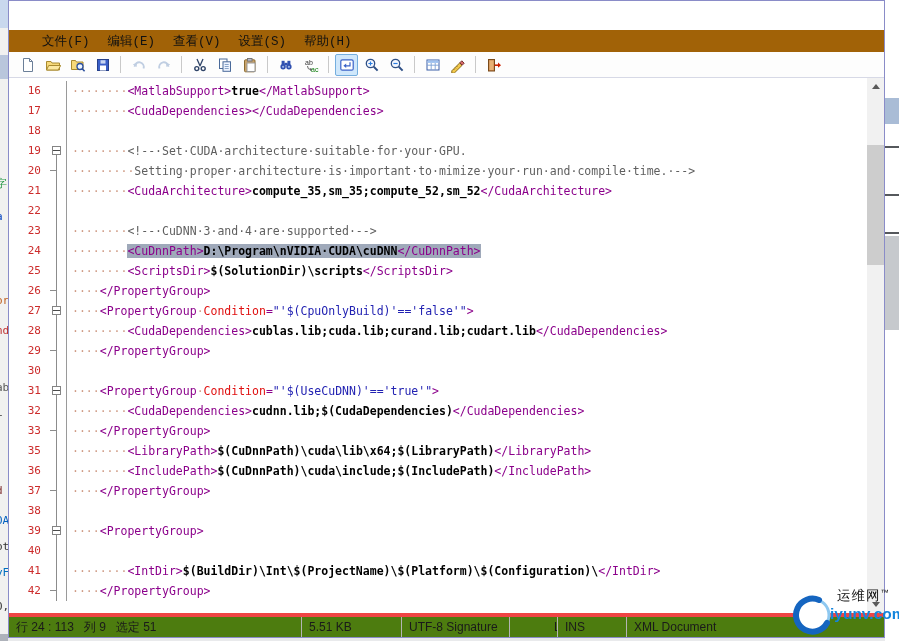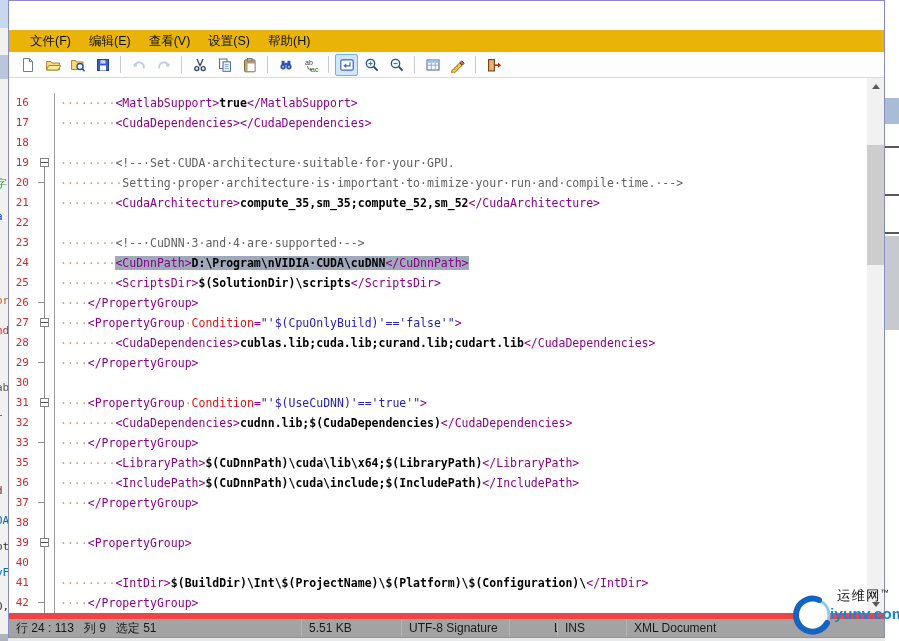--- a/index.html
+++ b/index.html
@@ -24,36 +24,36 @@
   .titlebar { position:absolute; left:0; top:0; right:0; height:29px; background:#fff;
               display:flex; align-items:center;margin-top:23px; }
   .app-icon { margin-left:10px; width:16px; height:16px; }
   .title-text { margin-left:8px; font-size:12.5px; color:#111; }
   .win-controls { position:absolute; right:6px; top:0; height:29px; display:flex; }
   .win-btn { width:42px; height:29px; display:flex; align-items:center; justify-content:center; color:#111; }
   .glyph-min { width:10px; height:1px; background:#111; display:block; }
   .glyph-max { width:9px; height:9px; border:1px solid #111; display:block; }
   .glyph-close { font-size:15px; line-height:1; }
 
-  .menubar { position:absolute; left:0; top:29px; right:0; height:22px; background:#eab308;
-             display:flex; align-items:center; padding-left:12px; }
+  .menubar { position:absolute; left:0; top:29px; right:0; height:22px; background:#a16207;
+             display:flex; align-items:center; padding-left:24px;font-family:Liberation Mono, monospace; }
   .menu-item { font-size:12.5px; color:#111; padding:2px 9px; }
 
   .toolbar { position:absolute; left:0; top:51px; right:0; height:26px; background:#fdfdfd;
              border-bottom:1px solid #d7d9e6; display:flex; align-items:center; padding-left:6px; }
   .tbtn { width:23px; height:22px; display:inline-flex; align-items:center; justify-content:center;
           border:1px solid transparent; margin:0 1px; }
   .tbtn.active { background:#cfe7fb; border:1px solid #74aede; border-radius:2px; }
   .tsep { width:1px; height:17px; background:#c9c9c9; margin:0 5px; }
   .tbtn svg { width:16px; height:16px; }
   .tbtn.disabled { opacity:.55; }
 
   
   .editor { position:absolute; left:0; top:77px; right:0; bottom:24px; background:#fff; overflow:hidden; }
-  .rows { position:absolute; left:0; top:3px; right:17px;margin-top:12px; }
+  .rows { position:absolute; left:12px; top:3px; right:17px; }
   .code-row { display:flex; height:20px; }
   .lnum { width:26px; flex:0 0 26px; text-align:right; padding-right:6px;
           font-family:"DejaVu Sans Mono",monospace; font-size:11px; line-height:20px; color:#cc2b2b; }
   .fold { width:20px; flex:0 0 20px; position:relative; border-right:1px solid #9a9a9a; }
   .fold.line::before, .fold.half::before { content:""; position:absolute; left:9px; top:0; bottom:0; width:1px; background:#8c8c8c; }
   .fold.half::before { top:10px; }
   .fold.box::after { content:""; position:absolute; left:5px; top:5px; width:7px; height:7px;
         border:1px solid #848484;
         background:linear-gradient(to bottom,#fff 0,#fff 3px,#4c4c4c 3px,#4c4c4c 4px,#fff 4px); }
   .fold.tick .tk { position:absolute; left:3px; top:9px; width:6px; height:1px; background:#8c8c8c; }
@@ -70,22 +70,22 @@
 
   
   .vscroll { position:absolute; right:0; top:77px; bottom:24px; width:17px; background:#f1f1f1; }
   .sb-up, .sb-down { position:absolute; left:0; width:17px; height:17px; display:flex; align-items:center; justify-content:center; }
   .sb-up { top:0; } .sb-down { bottom:0; }
   .tri-up { width:0; height:0; border-left:4px solid transparent; border-right:4px solid transparent; border-bottom:5px solid #5a5a5a; }
   .tri-down { width:0; height:0; border-left:4px solid transparent; border-right:4px solid transparent; border-top:5px solid #5a5a5a; }
   .sb-thumb { position:absolute; left:0; top:67px; width:17px; height:120px; background:#cdcdcd; }
 
   
-  .statusbar { position:absolute; left:0; bottom:0; right:0; height:24px; background:#a3a3a3;
-               border-top:6px solid #ef4444; display:flex; font-size:12px; color:#1a1a1a; }
+  .statusbar { position:absolute; left:0; bottom:0; right:0; height:24px; background:#4d7c0f;
+               border-top:4px solid #ef4444; display:flex; font-size:12px; color:#1a1a1a; }
   .scell { display:flex; align-items:center; padding-left:7px; white-space:pre; overflow:hidden; }
   .scell + .scell { border-left:1px solid #b4b4b4; }
   .sc-pos { flex:0 0 292px; } .sc-size { flex:0 0 100px; } .sc-enc { flex:0 0 108px; }
   .sc-eol { flex:0 0 48px;padding-left:44px; } .sc-ins { flex:0 0 29px; } .sc-doc { flex:1;margin-left:40px; }
 
   
   .watermark { position:absolute; left:788px; top:583px; width:111px; height:58px; z-index:50; }
   .wm-logo { position:absolute; left:4px; top:10px; }
   .wm-name { position:absolute; left:49px; top:4px; font-size:13.5px; color:#111; letter-spacing:1px; }
   .wm-tm { font-size:8px; vertical-align:super; }

